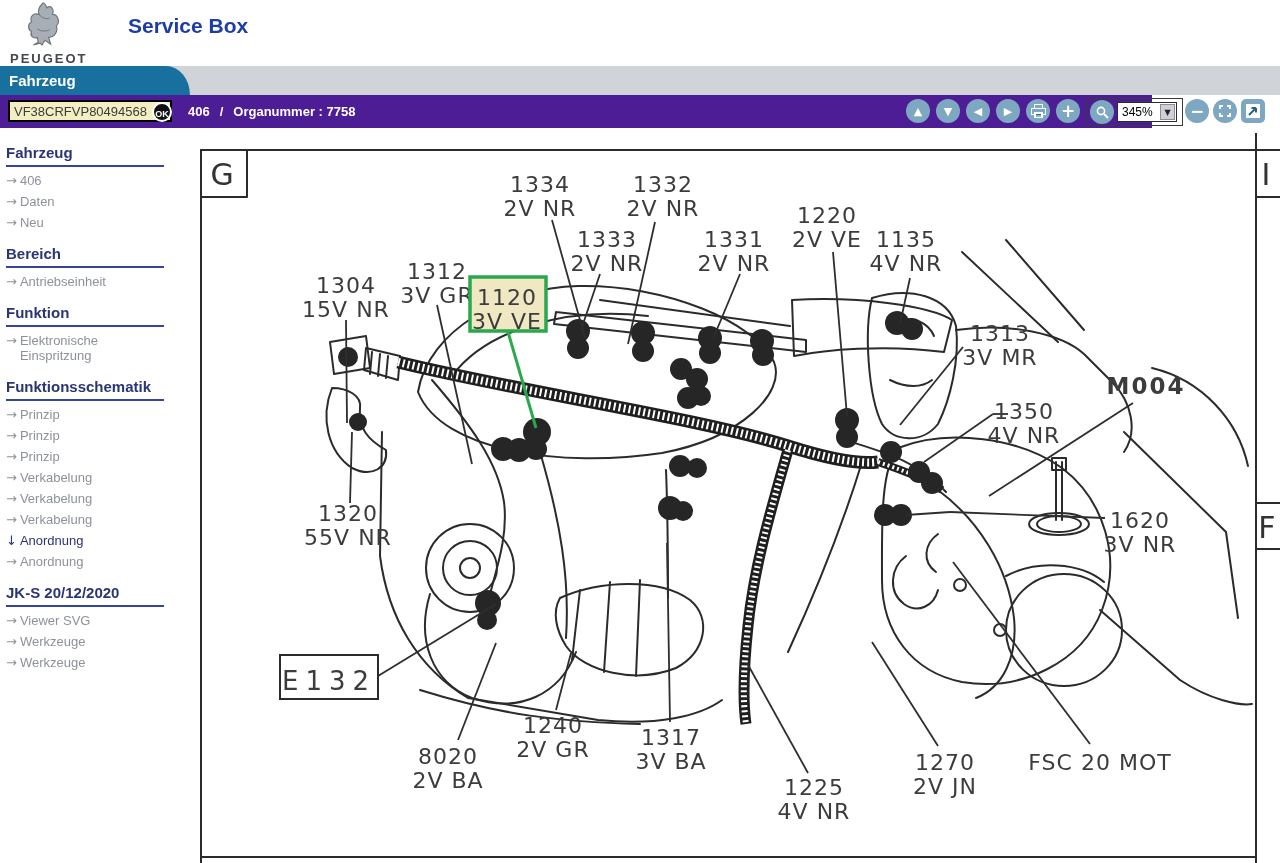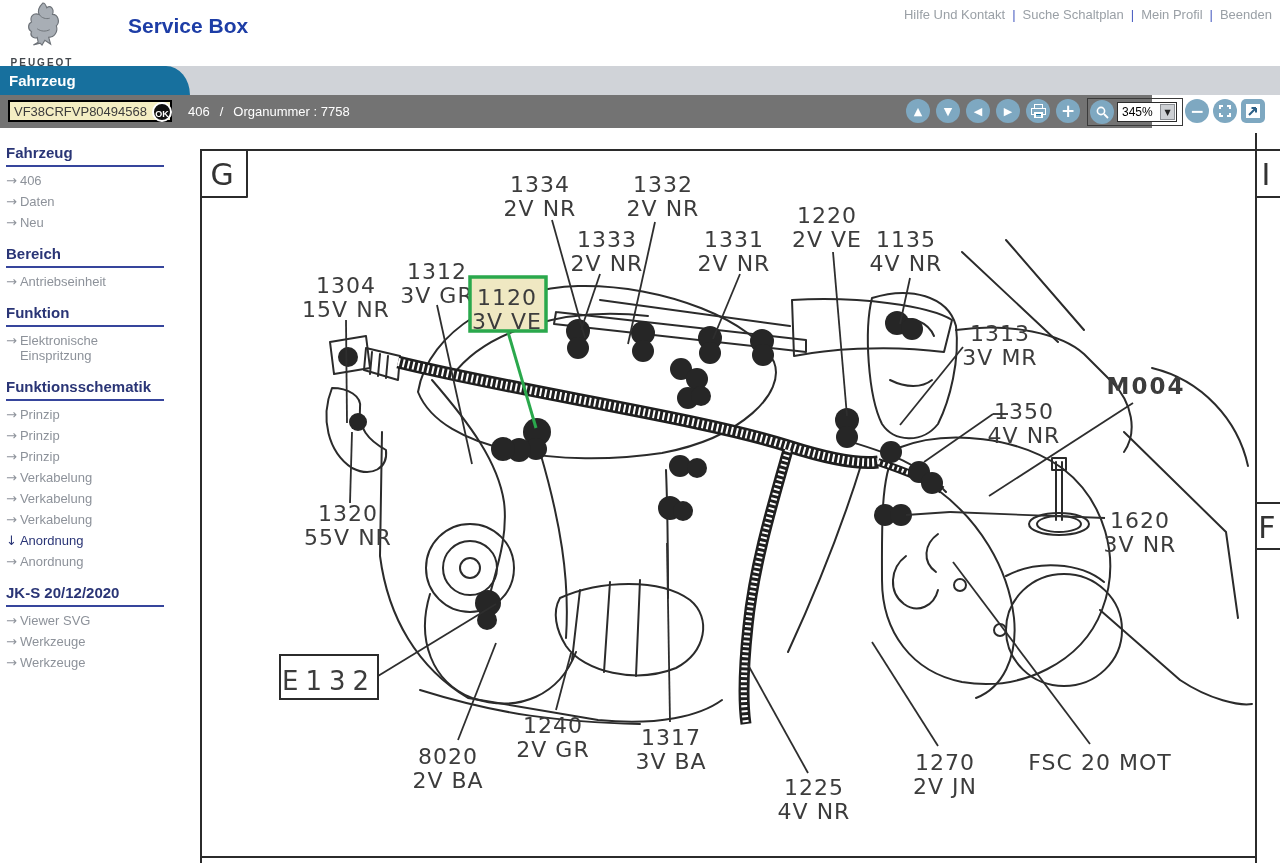--- a/index.html
+++ b/index.html
@@ -2,40 +2,40 @@
 <html><head>
 <meta charset="utf-8">
 <style>
   html,body{margin:0;padding:0;background:#fff;}
   .app{position:relative;width:1280px;height:863px;overflow:hidden;background:#fff;
        font-family:"Liberation Sans",sans-serif;}
   
   .header{position:absolute;left:0;top:0;width:1280px;height:66px;background:#fff;}
   .logo{position:absolute;left:10px;top:2px;width:64px;height:62px;text-align:center;}
   .logo svg{display:block;margin:0 auto;}
-  .brand{font-size:10px;font-weight:bold;letter-spacing:2px;color:#43484e;margin-top:11px;}
+  .brand{font-size:13px;font-weight:bold;letter-spacing:2px;color:#43484e;margin-top:5px;}
   .title{position:absolute;left:88px;top:14px;font-size:21px;font-weight:bold;color:#1d3da6;margin-left:40px;}
   .subtitle{position:absolute;left:88px;top:46px;font-size:12px;color:#2c4cb4;}
   .links{position:absolute;right:8px;top:7px;font-size:13px;color:#9aa0a6;}
   .links span.lnk{cursor:pointer;}
   .links span.sep{color:#4c5fc2;padding:0 7px;}
   
   .tabrow{position:absolute;left:0;top:66px;width:1280px;height:29px;background:#d0d3d8;}
   .tab{position:absolute;left:0;top:0;width:190px;height:29px;background:#17709e;
        border-top-right-radius:24px 29px;color:#fff;font-size:15px;font-weight:bold;
        line-height:29px;padding-left:9px;box-sizing:border-box;cursor:pointer;}
   
-  .toolbar{position:absolute;left:0;top:95px;width:1152px;height:33px;background:#737373;}
+  .toolbar{position:absolute;left:0;top:95px;width:1152px;height:33px;background:#4c1d95;}
   .vin{position:absolute;left:8px;top:5px;width:152px;height:18px;background:#f4eec3;
        border:2px solid #000;font-size:13px;color:#3c3c3c;padding:0 4px;
        font-family:"Liberation Sans",sans-serif;}
   .okbtn{position:absolute;left:152px;top:7px;width:20px;height:20px;border-radius:50%;
        background:#111;color:#fff;font-size:9px;font-weight:bold;text-align:center;
        line-height:20px;border:2px solid #fff;box-sizing:border-box;cursor:pointer;}
-  .tbtext{position:absolute;left:188px;top:9px;font-size:13px;color:#fff;}
+  .tbtext{position:absolute;left:188px;top:9px;font-size:13px;color:#fff;font-weight:bold;}
   .tbtext .slash{padding:0 10px;}
   .cbtn{position:absolute;top:4px;width:24px;height:24px;border-radius:50%;background:#7ea8c1;
        color:#fff;display:flex;align-items:center;justify-content:center;cursor:pointer;}
   .cbtn .tri{font-family:"DejaVu Sans",sans-serif;font-size:11px;line-height:1;}
   .cbtn .pm{font-size:17px;font-weight:bold;line-height:1;font-family:"DejaVu Sans",sans-serif;}
   .zoomgroup{position:absolute;left:1087px;top:3px;width:94px;height:26px;border:1px solid #3a3a3a;}
   .zoomgroup .cbtn{left:2px;top:1px;}
   .zselect{position:absolute;left:29px;top:3px;width:60px;height:20px;background:#fff;
        border:1px solid #2b2b2b;box-sizing:border-box;cursor:pointer;}
   .zselect .zval{position:absolute;left:4px;top:2px;font-size:12px;color:#000;}
@@ -68,21 +68,20 @@
     <div class="logo">
       <svg width="46" height="44" viewBox="0 0 48 46">
         <path d="M25,1 C21,5 19,9 21,13 C15,11 11,15 13,21 C9,23 9,29 13,31 C11,35 15,39 19,37
                  L20,42 L15,45 L22,43 L24,45 L27,40 L33,44 L31,37 C37,37 41,31 39,25
                  C43,21 41,13 35,13 C37,7 33,3 29,6 C28,3 26,1 25,1 Z" fill="#a8aeb5" stroke="#6d7278" stroke-width="1.2"></path>
         <path d="M21,13 C24,17 28,18 32,17 M19,28 C23,31 28,31 32,29" stroke="#6d7278" stroke-width="1" fill="none"></path>
       </svg>
       <div class="brand">PEUGEOT</div>
     </div>
     <div class="title">Service Box</div>
-    <div class="links" id="header-links"><span class="lnk">Hilfe Und Kontakt</span><span class="sep">|</span><span class="lnk">Suche Schaltplan</span><span class="sep">|</span><span class="lnk">Mein Profil</span><span class="sep">|</span><span class="lnk">Beenden</span></div>
   </div>
 
   <div class="tabrow">
     <div class="tab">Fahrzeug</div>
   </div>
 
   <div class="toolbar">
     <input class="vin" value="VF38CRFVP80494568" style="">
     <div class="okbtn">OK</div>
     <div class="tbtext"><span>406</span><span class="slash">/</span><span>Organummer : 7758</span></div>

